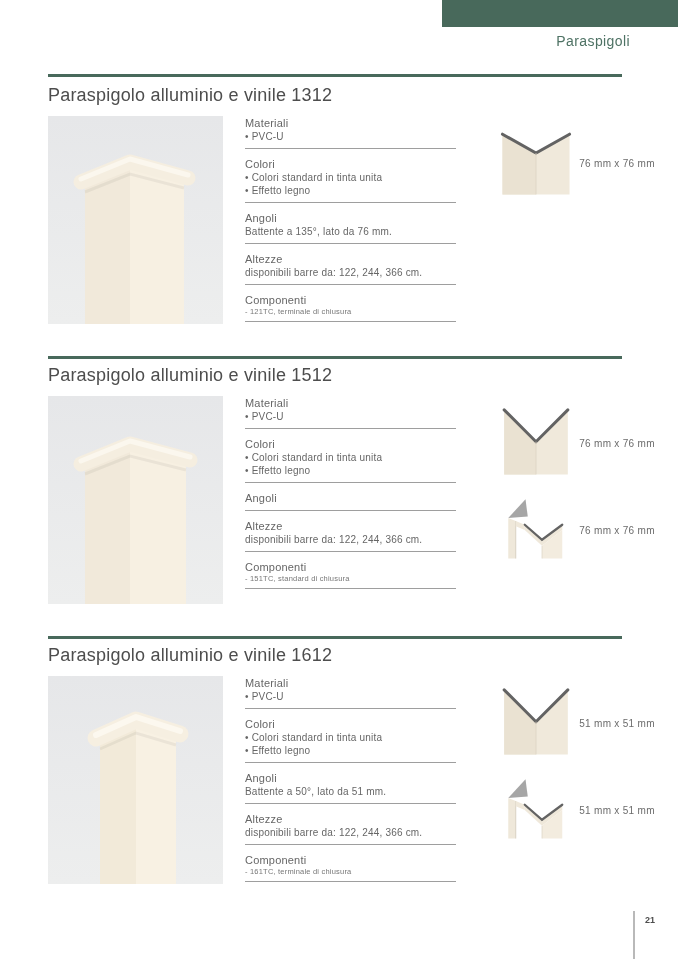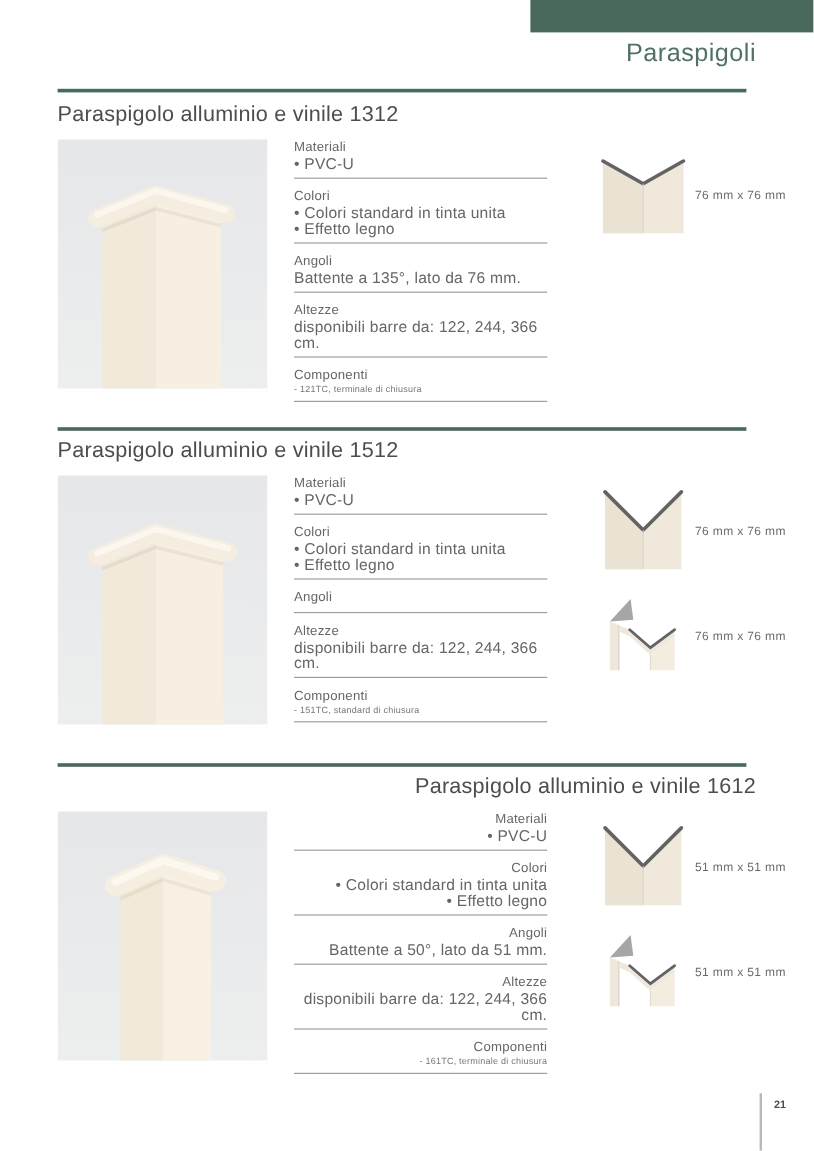--- a/index.html
+++ b/index.html
@@ -14,48 +14,48 @@
   body{
     width:678px;height:959px;
     font-family:"Liberation Sans", sans-serif;
     position:relative;overflow:hidden;
   }
   .page{position:relative;width:678px;height:959px;background:#fff;}
 
   .topbar{position:absolute;top:0;right:0;width:236px;height:27px;background:var(--accent_green);}
   .page-title{
     position:absolute;top:33px;right:48px;
-    font-size:21px;font-weight:400;letter-spacing:.4px;
+    font-size:14px;font-weight:400;letter-spacing:.4px;
     color:var(--title_green);
   }
   .rule{position:absolute;left:48px;width:574px;height:3px;background:var(--accent_green);}
   .rule.r1{top:74px;}
   .rule.r2{top:356px;}
   .rule.r3{top:636px;}
 
   .section{position:absolute;left:48px;width:582px;}
   .section.s1{top:87px;}
   .section.s2{top:367px;}
-  .section.s3{top:647px;text-align:right;}
+  .section.s3{top:647px;}
   .section-title{
     font-size:18px;font-weight:400;color:#4d4d4d;letter-spacing:.2px;
     height:17px;line-height:17px;
   }
   .section-body{display:flex;align-items:flex-start;margin-top:12px;}
 
   .product-photo{width:175px;height:208px;flex:0 0 auto;overflow:hidden;}
   .product-photo svg{display:block;}
 
   .specs{width:211px;margin-left:22px;flex:0 0 auto;}
   .spec-group{
     padding-bottom:5px;margin-bottom:8px;
     border-bottom:1px solid #9e9e9e;
   }
   .spec-label{font-size:11px;line-height:14px;color:var(--text_gray);letter-spacing:.2px;}
-  .spec-line{font-size:13px;line-height:13px;color:var(--text_gray);letter-spacing:.2px;}
+  .spec-line{font-size:10px;line-height:13px;color:var(--text_gray);letter-spacing:.2px;}
   .spec-line.small{font-size:7.5px;line-height:9px;color:#777;}
 
   .diagram-col{width:100px;margin-left:68px;flex:0 0 auto;display:flex;flex-direction:column;align-items:center;}
   .diagram{display:flex;align-items:center;margin-top:4px;}
   .diagram + .diagram{margin-top:14px;}
   .diagram svg{display:block;}
   .diagram-caption{
     margin-top:6px;font-size:10px;color:#6b6b6b;letter-spacing:.3px;white-space:nowrap;
   }
 

